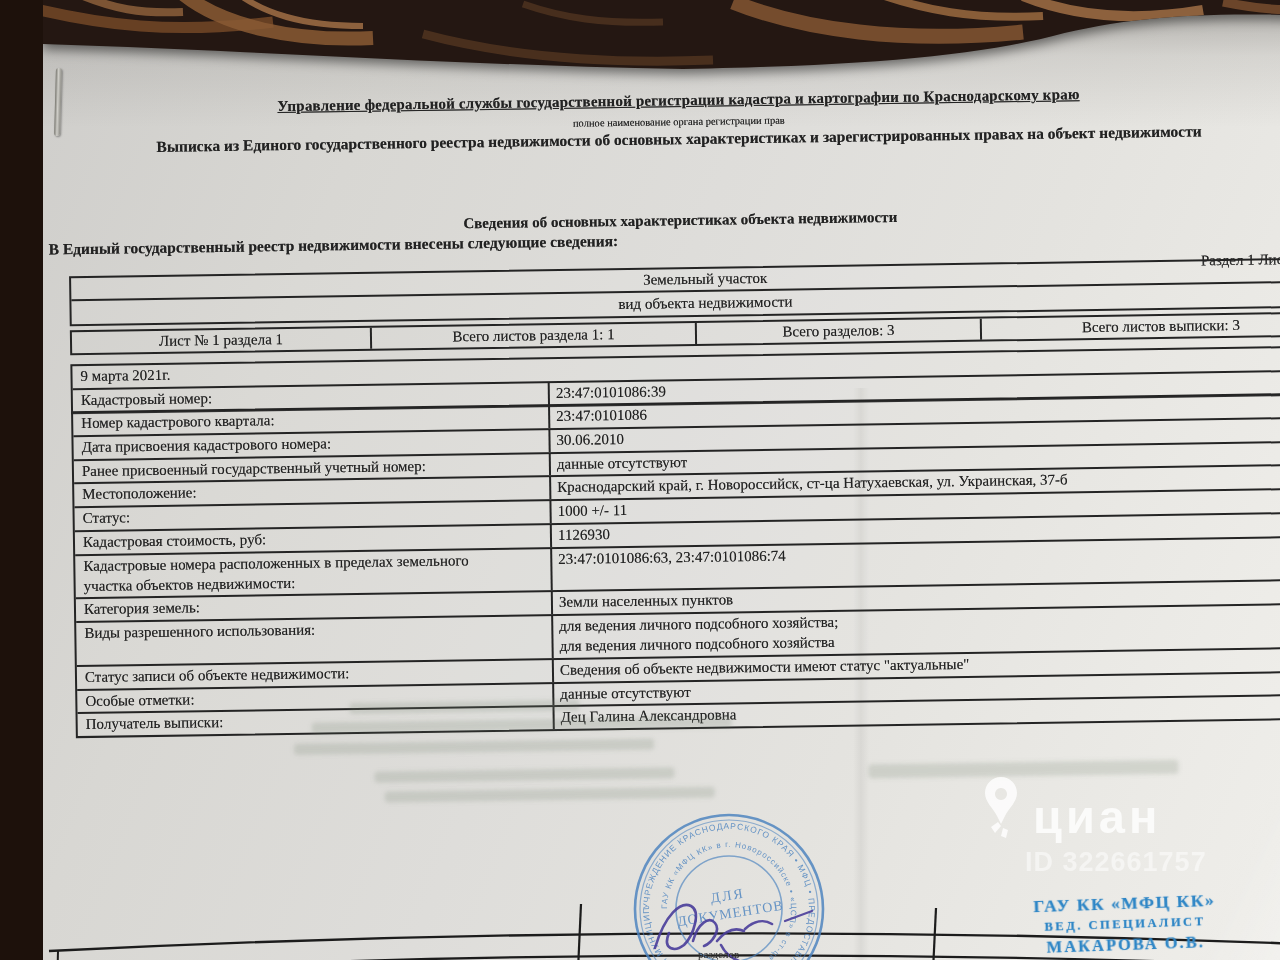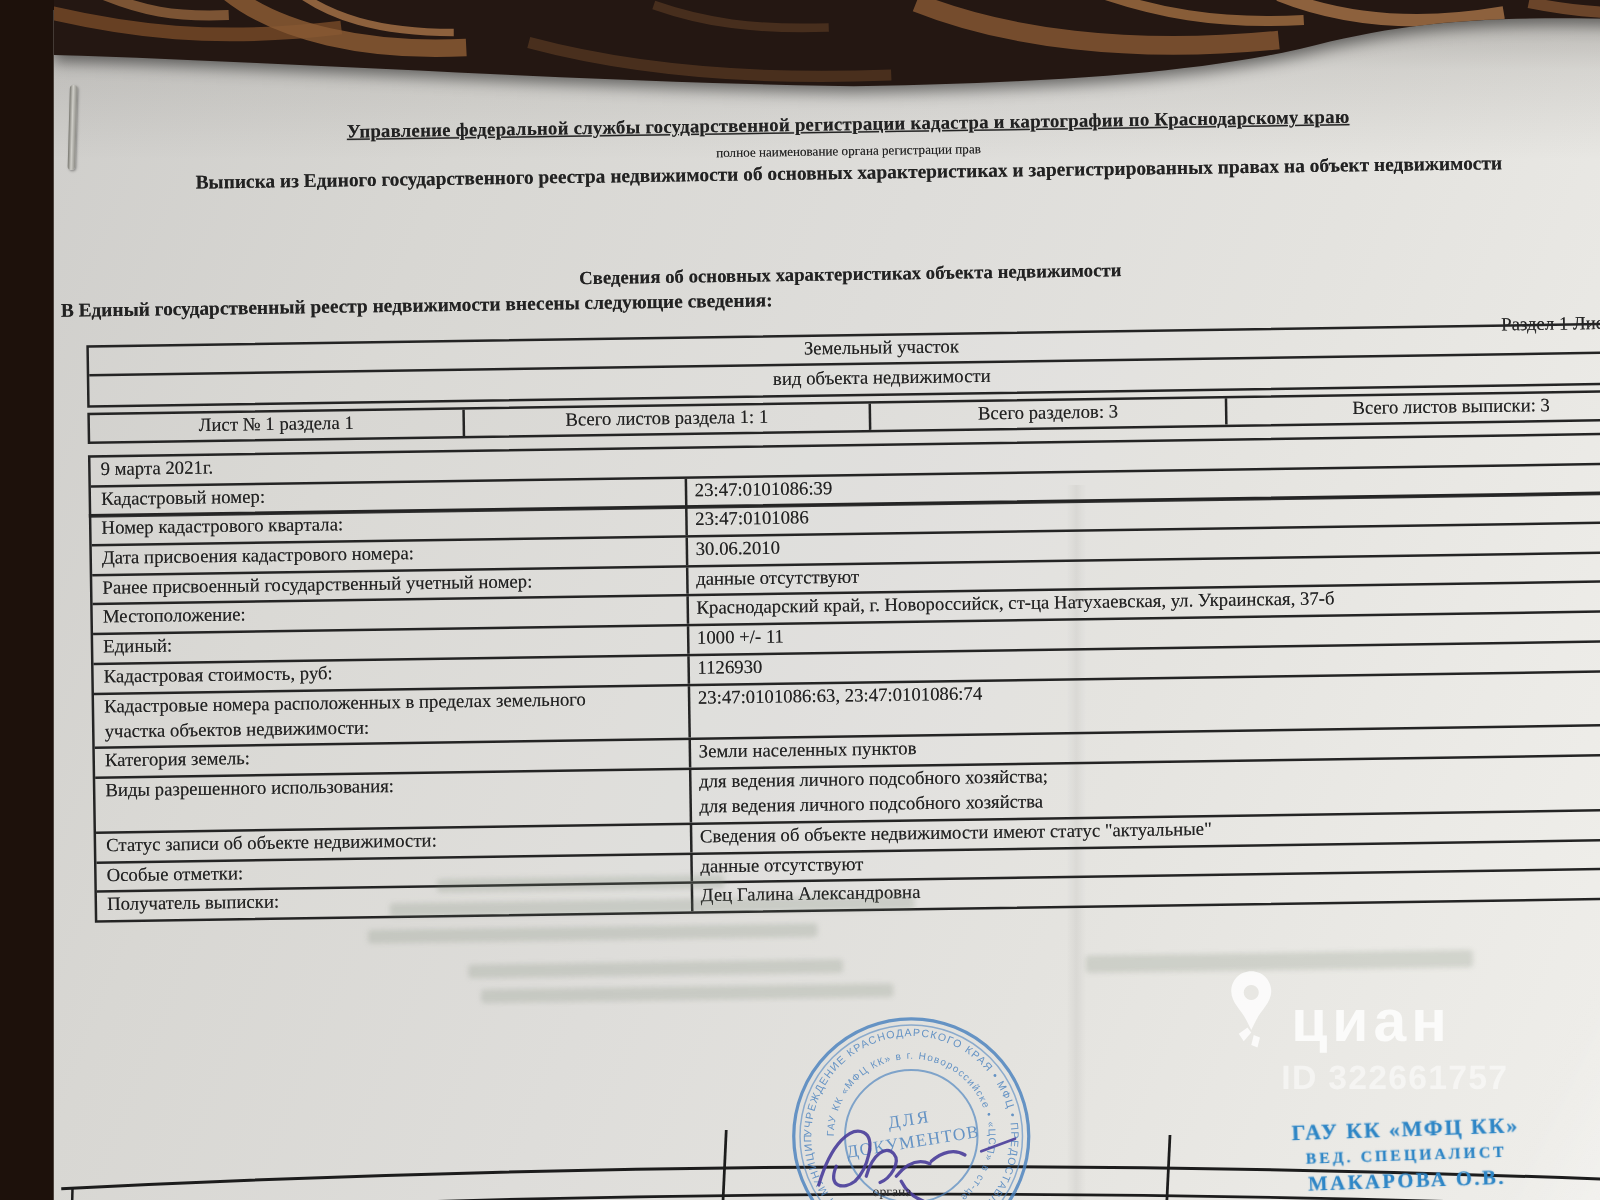--- a/index.html
+++ b/index.html
@@ -133,21 +133,21 @@
           </div>
           <div class="trow">
             <div class="cell lbl"><span class="txt">Ранее присвоенный государственный учетный номер:</span></div>
             <div class="cell val">данные отсутствуют</div>
           </div>
           <div class="trow">
             <div class="cell lbl"><span class="txt">Местоположение:</span></div>
             <div class="cell val">Краснодарский край, г. Новороссийск, ст-ца Натухаевская, ул. Украинская,  37-б</div>
           </div>
           <div class="trow">
-            <div class="cell lbl"><span class="txt">Единый:</span></div>
+            <div class="cell lbl"><span class="txt">Статус:</span></div>
             <div class="cell val">1000 +/- 11</div>
           </div>
           <div class="trow">
             <div class="cell lbl"><span class="txt">Кадастровая стоимость, руб:</span></div>
             <div class="cell val">1126930</div>
           </div>
           <div class="trow">
             <div class="cell lbl"><span class="txt">Кадастровые номера расположенных в пределах земельного участка объектов недвижимости:</span></div>
             <div class="cell val">23:47:0101086:63, 23:47:0101086:74</div>
           </div>
@@ -264,15 +264,15 @@
       </div>
       <div class="wm-id">ID 322661757</div>
     </div>
 
     <div class="mfc-stamp">
       <div class="mfc-l1">ГАУ КК «МФЦ КК»</div>
       <div class="mfc-l2">ВЕД. СПЕЦИАЛИСТ</div>
       <div class="mfc-l3">МАКАРОВА О.В.</div>
     </div>
 
-    <div class="signoff-caption">органа</div>
+    <div class="signoff-caption">разделов</div>
   </div>
 </div>
 
 </body></html>

